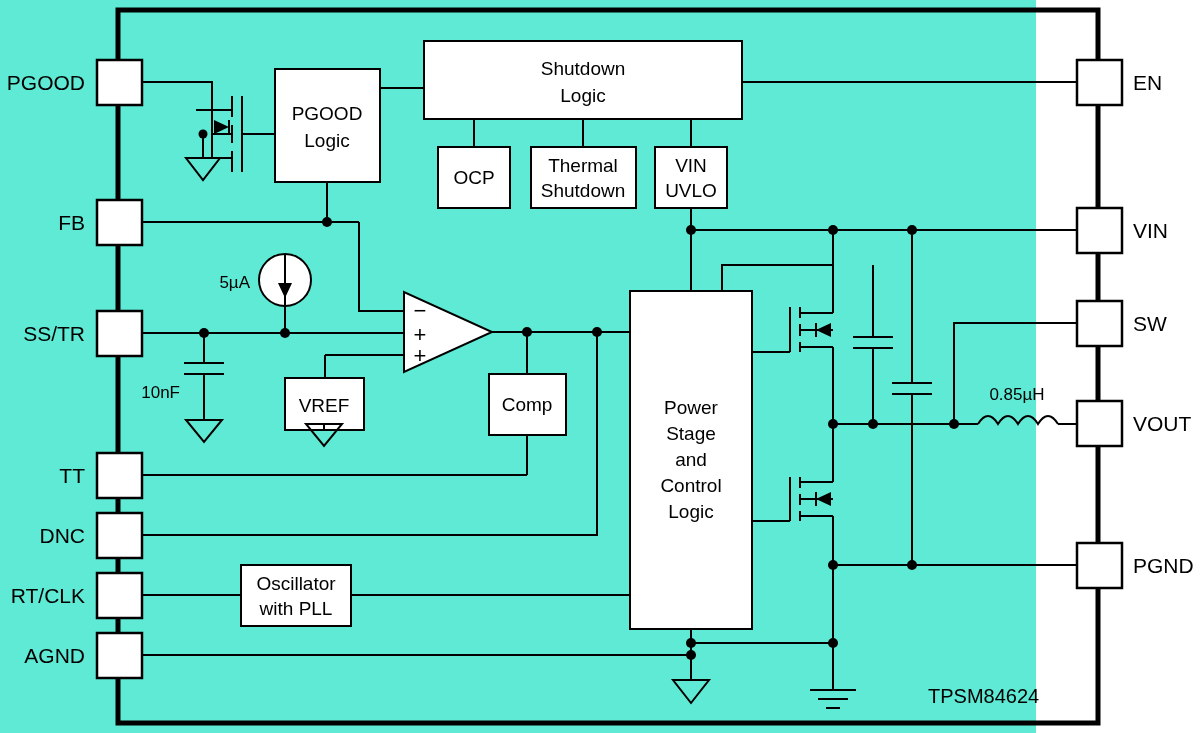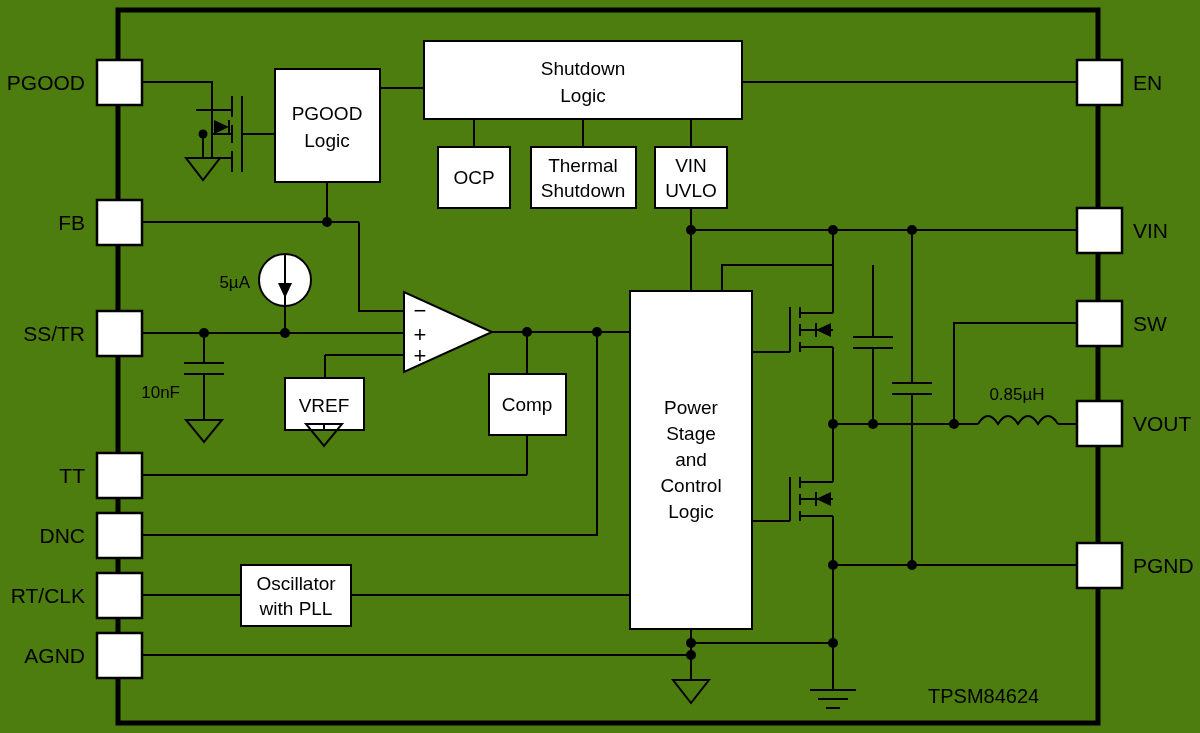--- a/index.html
+++ b/index.html
@@ -2,23 +2,23 @@
 <html><head>
 <meta charset="utf-8">
 <style>
   html, body {
     margin: 0;
     padding: 0;
     background: #ffffff;
   }
   #root {
     position: relative;
-    width: 1200px;
+    width: 1036px;
     height: 733px;
-    background: #4d7c0f;
+    background: #5eead4;
     font-family: "Liberation Sans", sans-serif;
   }
   svg { display: block; }
   .wire { stroke: #000000; stroke-width: 2; fill: none; }
   .wire-thick { stroke: #000000; stroke-width: 5; fill: none; }
   .box { stroke: #000000; stroke-width: 2; fill: #ffffff; }
   .pinbox { stroke: #000000; stroke-width: 2.5; fill: #ffffff; }
   .dot { fill: #000000; }
   .lbl {
     font-family: "Liberation Sans", sans-serif;

